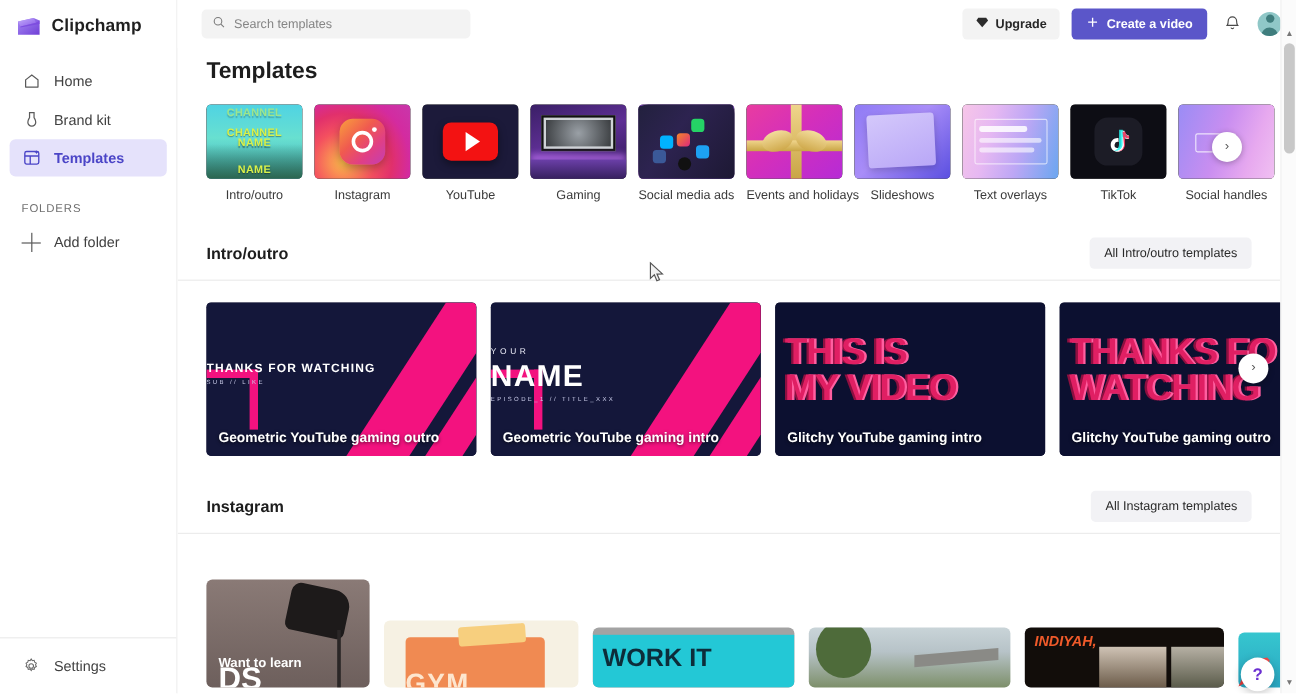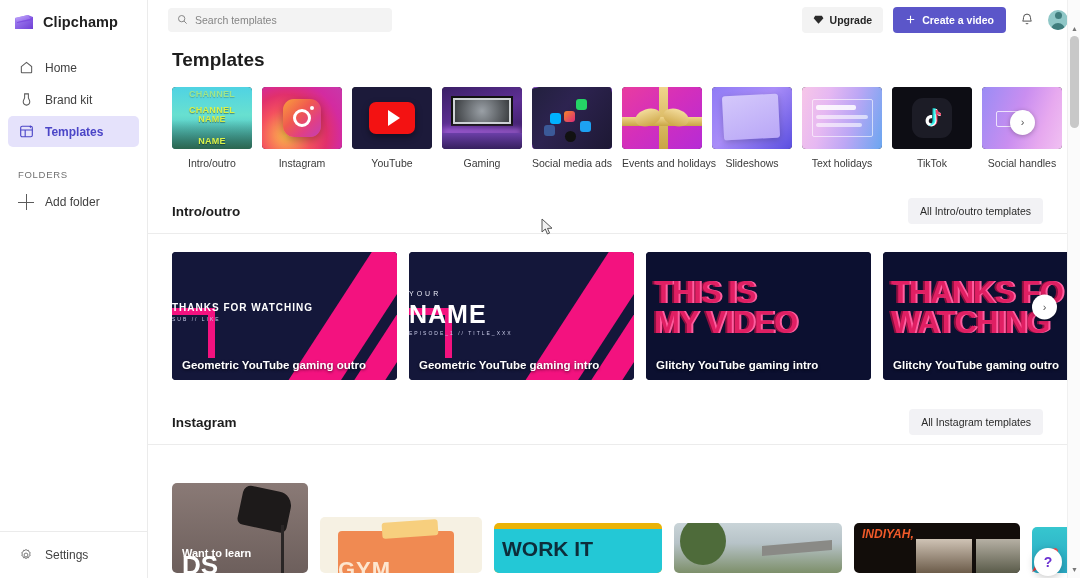--- a/index.html
+++ b/index.html
@@ -265,21 +265,21 @@
   .igc1 .light { position:absolute; right:18px; top:6px; width:50px; height:40px; background:#1d1a1a; border-radius:8px 14px 6px 6px; transform:rotate(12deg); }
   .igc1 .stand { position:absolute; right:24px; top:42px; width:3px; height:48px; background:#2a2626; }
   .igc1 .tx { position:absolute; left:10px; bottom:14px; color:#fff; font-weight:700; font-size:11px; }
   .igc1 .tx2 { position:absolute; left:10px; bottom:-8px; color:#fff; font-weight:900; font-size:26px; }
 
   .igc2 { width:162px; height:56px; background:#f6f1e3; }
   .igc2 .fol { position:absolute; left:18px; top:14px; width:116px; height:46px; background:#f08a52; border-radius:4px; }
   .igc2 .tab { position:absolute; left:62px; top:4px; width:56px; height:16px; background:#f7cf7e; border-radius:3px; transform:rotate(-4deg); }
   .igc2 .gym { position:absolute; left:18px; bottom:-10px; color:#fde6cf; font-weight:900; font-size:22px; letter-spacing:1px; }
 
-  .igc3 { width:168px; height:50px; background:#eab308; }
+  .igc3 { width:168px; height:50px; background:#a3a3a3; }
   .igc3 .teal { position:absolute; left:0; top:6px; width:100%; height:44px; background:#23c8d6; }
   .igc3 .wk { position:absolute; left:8px; top:14px; color:#0d2d3a; font-weight:900; font-size:21px; letter-spacing:0; }
 
   .igc4 { width:168px; height:50px; background:linear-gradient(#c9d4d8 0%, #b7c3c8 40%, #7d8f6a 100%); }
   .igc4 .tree { position:absolute; left:6px; top:-6px; width:46px; height:48px; border-radius:50%; background:#4e6b3a; }
   .igc4 .roof { position:absolute; right:10px; top:20px; width:70px; height:10px; background:#8a8a86; transform:skewY(-5deg); }
 
   .igc5 { width:166px; height:50px; background:#120d0a; }
   .igc5 .nm { position:absolute; left:8px; top:4px; color:#f05a2a; font-weight:700; font-size:12px; font-style:italic; }
   .igc5 .p1 { position:absolute; left:62px; top:16px; width:56px; height:34px; background:linear-gradient(#cfc3b5,#6c5c4a); }
@@ -540,21 +540,21 @@
 
           <div class="cat">
             <div class="cat-thumb">
               <div class="art t-to">
                 <div class="panel"></div>
                   <div class="bar b1"></div>
                   <div class="bar b2"></div>
                   <div class="bar b3"></div>
               </div>
             </div>
-            <div class="cat-label">Text holidays</div>
+            <div class="cat-label">Text overlays</div>
           </div>
 
           <div class="cat">
             <div class="cat-thumb">
               <div class="art t-tt">
                 <div class="sq"></div>
                 <span class="note">
                   <svg width="24" height="24" viewBox="0 0 24 24">
                     <path d="M14 3h3c.2 2.2 1.6 3.7 3.7 3.9v3c-1.5 0-2.8-.4-3.8-1.2v6.1c0 3.3-2.5 5.7-5.6 5.7S5.6 18.1 5.6 14.8 8.1 9.1 11.2 9.1c.3 0 .6 0 .9.1v3.1a2.6 2.6 0 1 0 1.9 2.5z" fill="#fff"></path>
                     <path d="M12.6 2.2h3c.2 2.2 1.6 3.7 3.7 3.9v3c-1.5 0-2.8-.4-3.8-1.2v6.1c0 3.3-2.5 5.7-5.6 5.7-.6 0-1.1-.1-1.6-.2 2.4-.5 4.2-2.6 4.2-5.1z" fill="#25f4ee" opacity=".85"></path>

